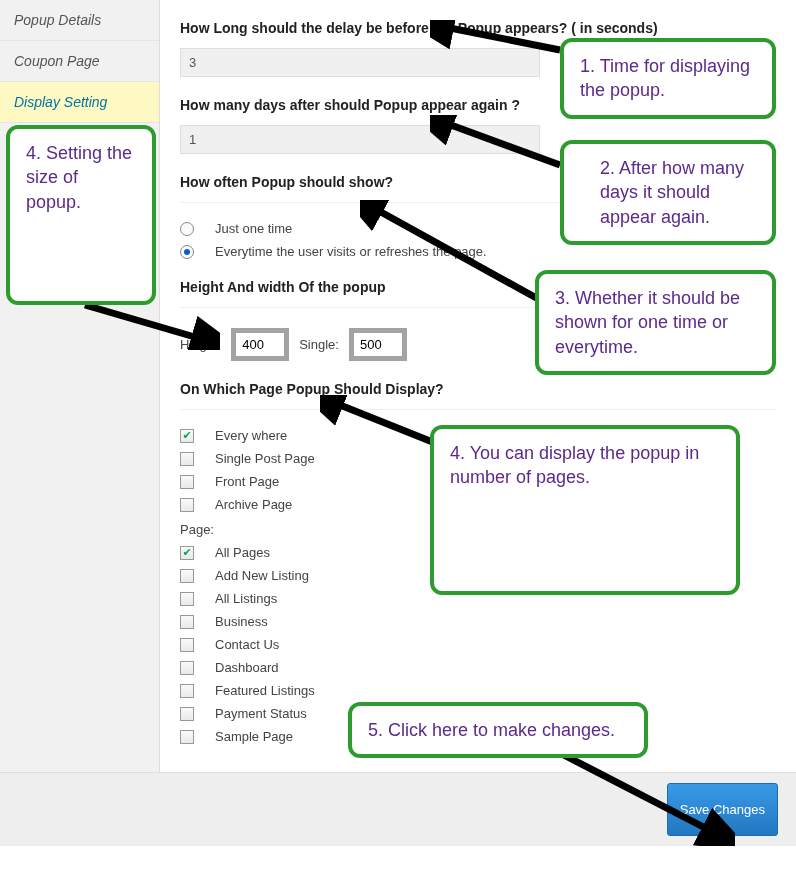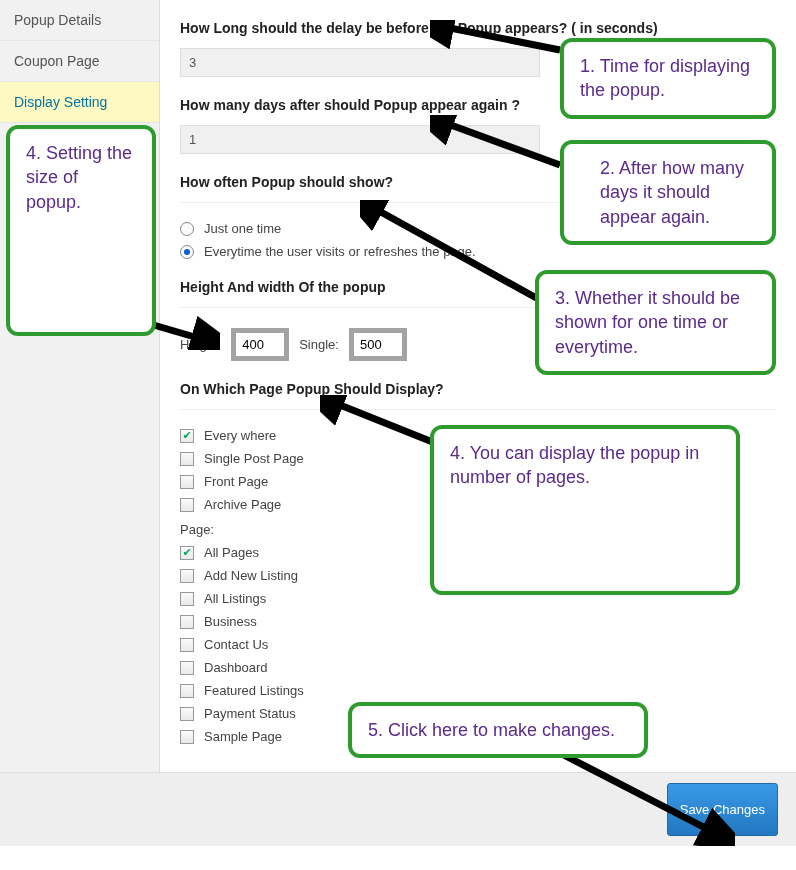--- a/index.html
+++ b/index.html
@@ -1,26 +1,26 @@
 <!DOCTYPE html>
 <html><head>
 <meta charset="utf-8">
 <style>
 * { box-sizing: border-box; margin: 0; padding: 0; }
 body { font-family: Arial, sans-serif; font-size: 13px; color: #333; background: #fff; width: 796px; position: relative; }
 .container { display: flex; }
 .sidebar { width: 160px; background: #f1f1f1; border-right: 1px solid #ddd; }
-.sidebar-item { padding: 12px 14px; color: #555; cursor: pointer; border-bottom: 1px solid #e5e5e5; font-size: 14px; }
+.sidebar-item { padding: 12px 14px; color: #555; cursor: pointer; border-bottom: 1px solid #e5e5e5; font-size: 14px; font-style: italic; }
 .sidebar-item.active { background: #fef9c3; color: #0074a2; }
 .main { flex: 1; padding: 0 20px 20px 20px; background: #fff; }
 .section-title { font-weight: bold; font-size: 14px; color: #222; margin-top: 20px; margin-bottom: 12px; }
 .section-block { border-top: 1px solid #eee; padding-top: 10px; }
 .text-input { width: 360px; padding: 6px 8px; background: #f0f0f0; border: 1px solid #ddd; font-size: 13px; color: #555; }
 .num-input { width: 58px; padding: 4px 6px; border: 5px solid #a3a3a3; font-size: 13px; }
-.radio-row, .check-row { margin: 8px 0; display: flex; align-items: center; gap: 10px; font-size: 13px; color: #444;}
+.radio-row, .check-row { margin: 8px 0; display: flex; align-items: center; gap: 21px; font-size: 13px; color: #444;}
 .dim-row { margin: 10px 0; display: flex; align-items: center; gap: 10px; font-size: 13px; }
 .dim-lbl { color: #444; }
 .hint { font-size: 11px; color: #999; margin-left: 20px; display:inline-block; max-width: 180px; vertical-align: top;}
 .sub-label { font-size: 13px; color: #444; margin: 10px 0 6px; }
 .footer { background: #eee; padding: 10px 18px; text-align: right; border-top: 1px solid #ddd; }
 .save-btn { background: #2e8bd9; background: linear-gradient(#3a9ae8,#2277c0); color: #fff; border: 1px solid #1f6aa8; border-radius: 3px; padding: 18px 12px; font-size: 13px; cursor: pointer; }
 .callout { position: absolute; background: #fff; border: 4px solid #2e9b2e; border-radius: 12px; padding: 12px 16px; color: #5b2a8b; font-size: 18px; line-height: 1.35; z-index: 10; }
 .checkbox-vis { width: 14px; height: 14px; border: 1px solid #999; background: linear-gradient(#fafafa,#e9e9e9); display: inline-flex; align-items:center; justify-content:center; font-size:11px; color:#0a5; }
 .radio-vis { width: 14px; height: 14px; border: 1px solid #888; border-radius: 50%; background: #fafafa; display:inline-flex; align-items:center; justify-content:center; }
 .radio-vis.sel::after { content:""; width:6px; height:6px; background:#0a5bd6; border-radius:50%; }
@@ -130,21 +130,21 @@
   </div>
 </div>
 
 <div class="footer">
   <button class="save-btn">Save Changes</button>
 </div>
 
 <div class="callout" style="top:38px; left:560px; width:216px;">1. Time for displaying the popup.</div>
 <div class="callout" style="top:140px; left:560px; width:216px;padding-left:36px;">2. After how many days it should appear again.</div>
 <div class="callout" style="top:270px; left:535px; width:241px;">3. Whether  it should be shown for one time or everytime.</div>
-<div class="callout" style="top:125px; left:6px;  width:150px; height:211px;">4. Setting the size of popup.</div>
+<div class="callout" style="top:125px; left:6px;  width:150px; height:180px;">4. Setting the size of popup.</div>
 <div class="callout" style="top:425px; left:430px; width:310px; height:170px;">4. You can display the popup in number of pages.</div>
 <div class="callout" style="top:702px; left:348px; width:300px;">5. Click here to make changes.</div>
 
 <svg class="arrow" style="top:20px; left:430px;" width="140" height="40">
     <defs>
       <marker id="ah1" markerWidth="10" markerHeight="10" refX="2" refY="3" orient="auto">
         <path d="M0,0 L0,6 L8,3 z" fill="#000"></path>
       </marker>
     </defs>
     <line x1="130" y1="30" x2="10" y2="6" stroke="#000" stroke-width="7" marker-end="url(#ah1)"></line>

